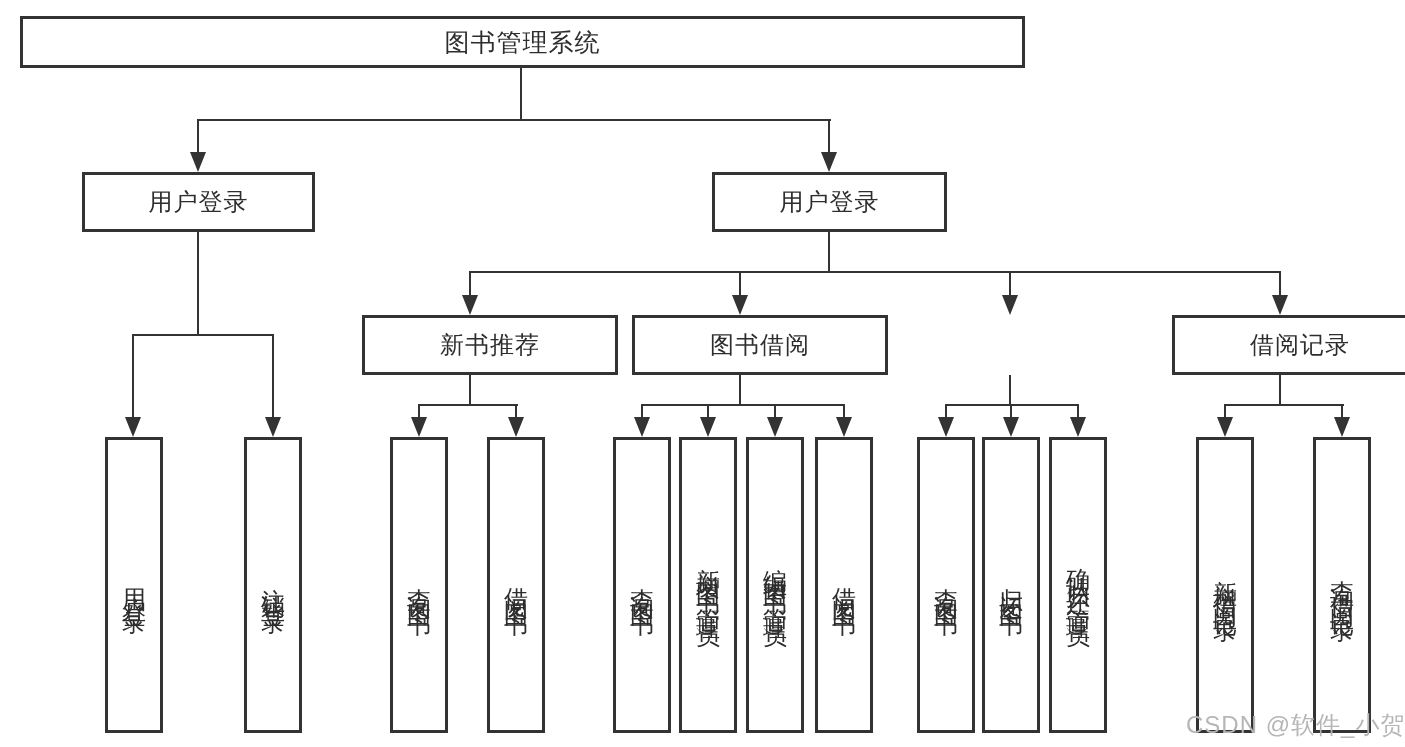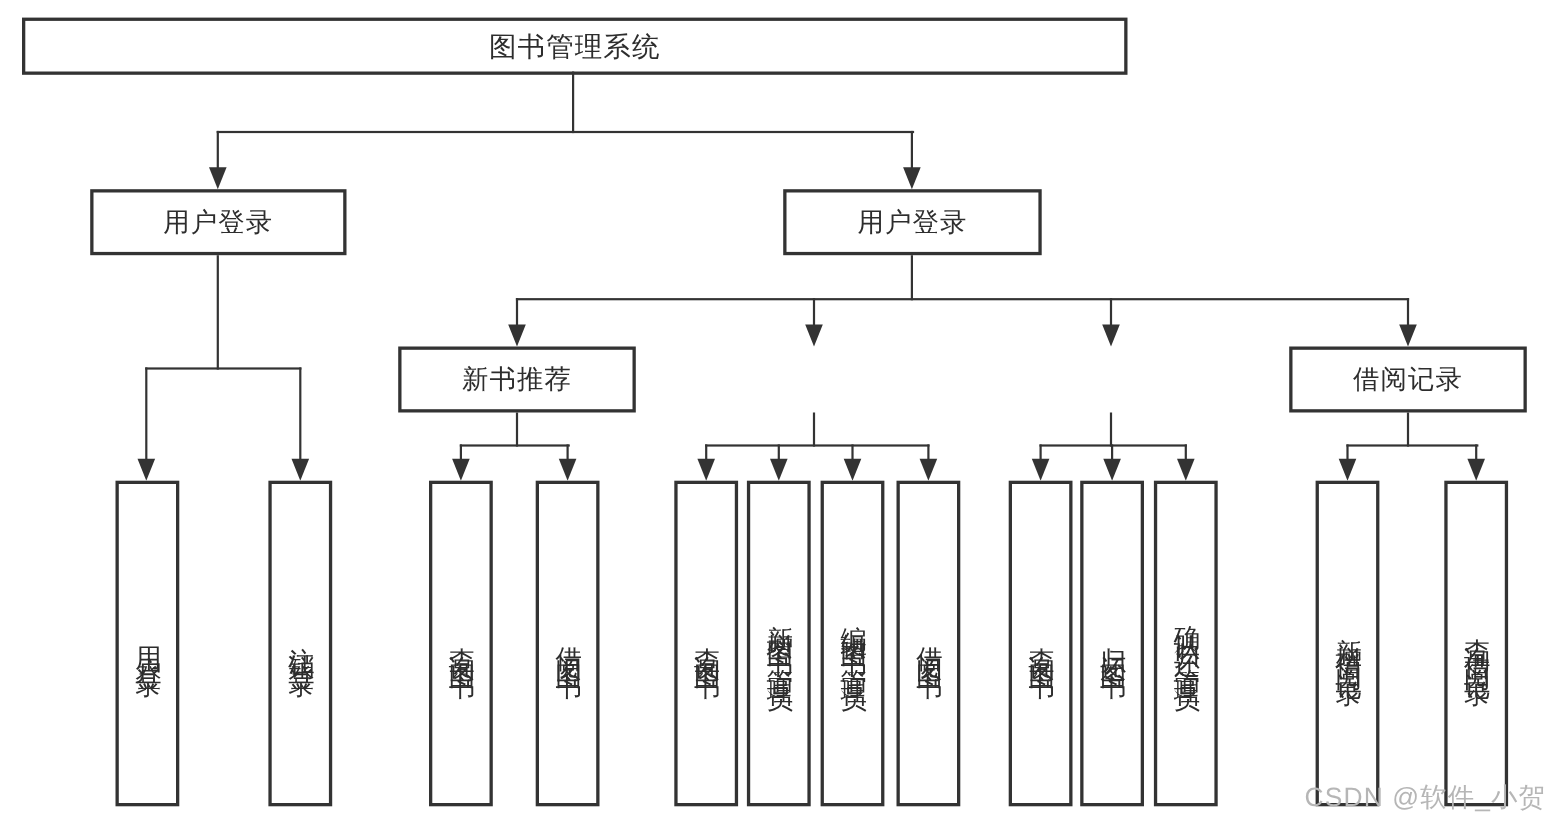--- a/index.html
+++ b/index.html
@@ -8,21 +8,21 @@
     font-family:"Liberation Sans","DejaVu Sans",sans-serif;color:#2d2d2d;
   }
   .box{
     position:absolute;box-sizing:border-box;border:3px solid #333;background:#fff;
     display:flex;align-items:center;justify-content:center;
   }
   .root{left:20px;top:16px;width:1005px;height:52px;font-family:Liberation Serif, serif;}
   .root span{font-size:25px;letter-spacing:1px;}
   .l2,.l3{top:172px;height:60px;}
   .l2 span,.l3 span{font-size:24px;letter-spacing:1px;}
-  .l3{top:315px;width:216px;justify-content:center;}
+  .l3{top:315px;width:256px;justify-content:center;}
   .leaf{top:437px;width:58px;height:296px;}
   .leaf span{
     writing-mode:vertical-rl;text-orientation:mixed;
     font-size:24px;letter-spacing:8px;line-height:1;white-space:nowrap;
   }
   .v{position:absolute;width:2px;background:#333;}
   .h{position:absolute;height:2px;background:#333;}
   .arrow{
     position:absolute;width:0;height:0;
     border-left:8px solid transparent;border-right:8px solid transparent;
@@ -69,20 +69,23 @@
   <div class="v" style="left:739px;top:271px;height:28px"></div>
   <div class="v" style="left:1009px;top:271px;height:28px"></div>
   <div class="v" style="left:1279px;top:271px;height:28px"></div>
   <div class="arrow" style="left:462px;top:295px"></div>
   <div class="arrow" style="left:732px;top:295px"></div>
   <div class="arrow" style="left:1002px;top:295px"></div>
   <div class="arrow" style="left:1272px;top:295px"></div>
 
   <div class="box l3" style="left:362px">
     <span>新书推荐</span>
+  </div>
+  <div class="box l3" style="left:632px">
+    <span>图书借阅</span>
   </div>
   <div class="box l3" style="left:1172px">
     <span>借阅记录</span>
   </div>
 
   <div class="v" style="left:469px;top:375px;height:31px"></div>
   <div class="h" style="left:418px;top:404px;width:100px"></div>
   <div class="v" style="left:418px;top:404px;height:18px"></div>
   <div class="v" style="left:515px;top:404px;height:18px"></div>
   <div class="arrow" style="left:411px;top:417px"></div>

